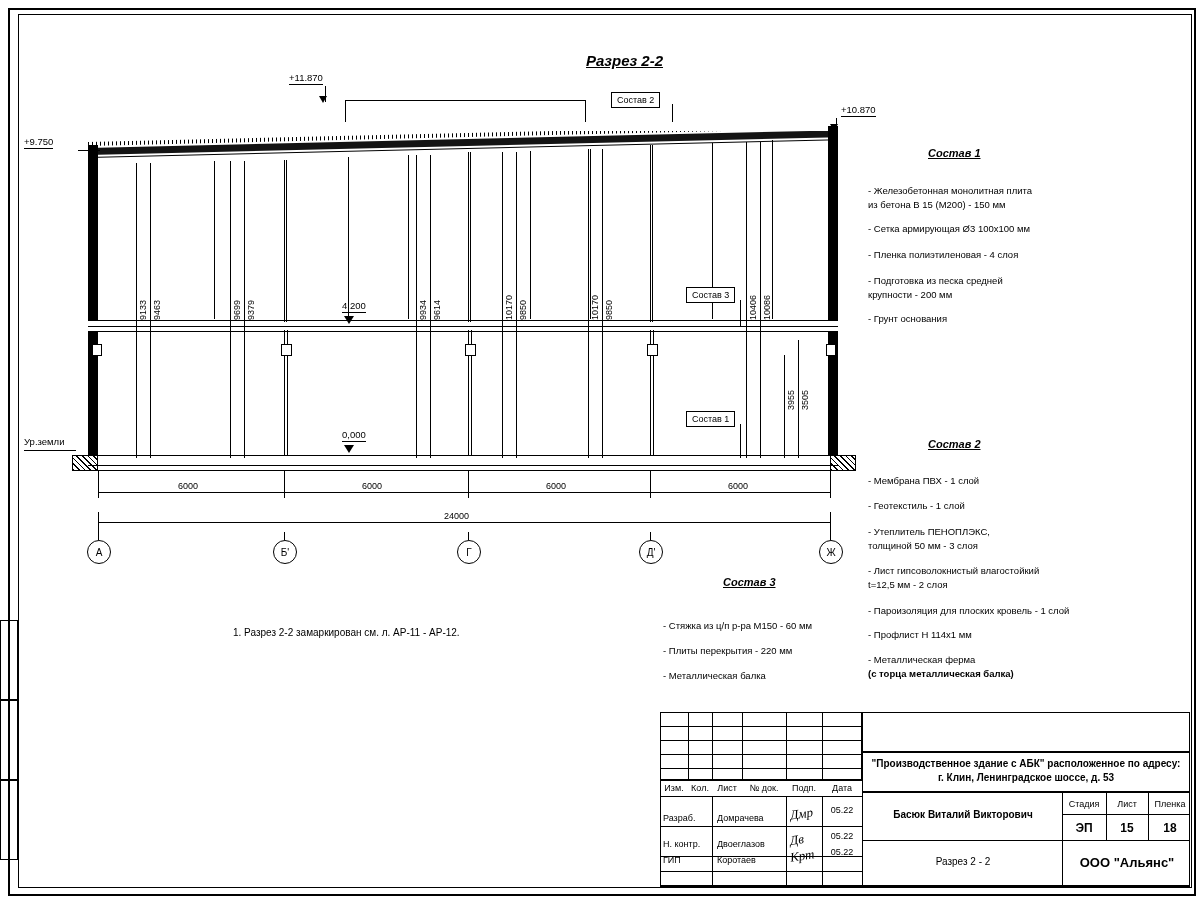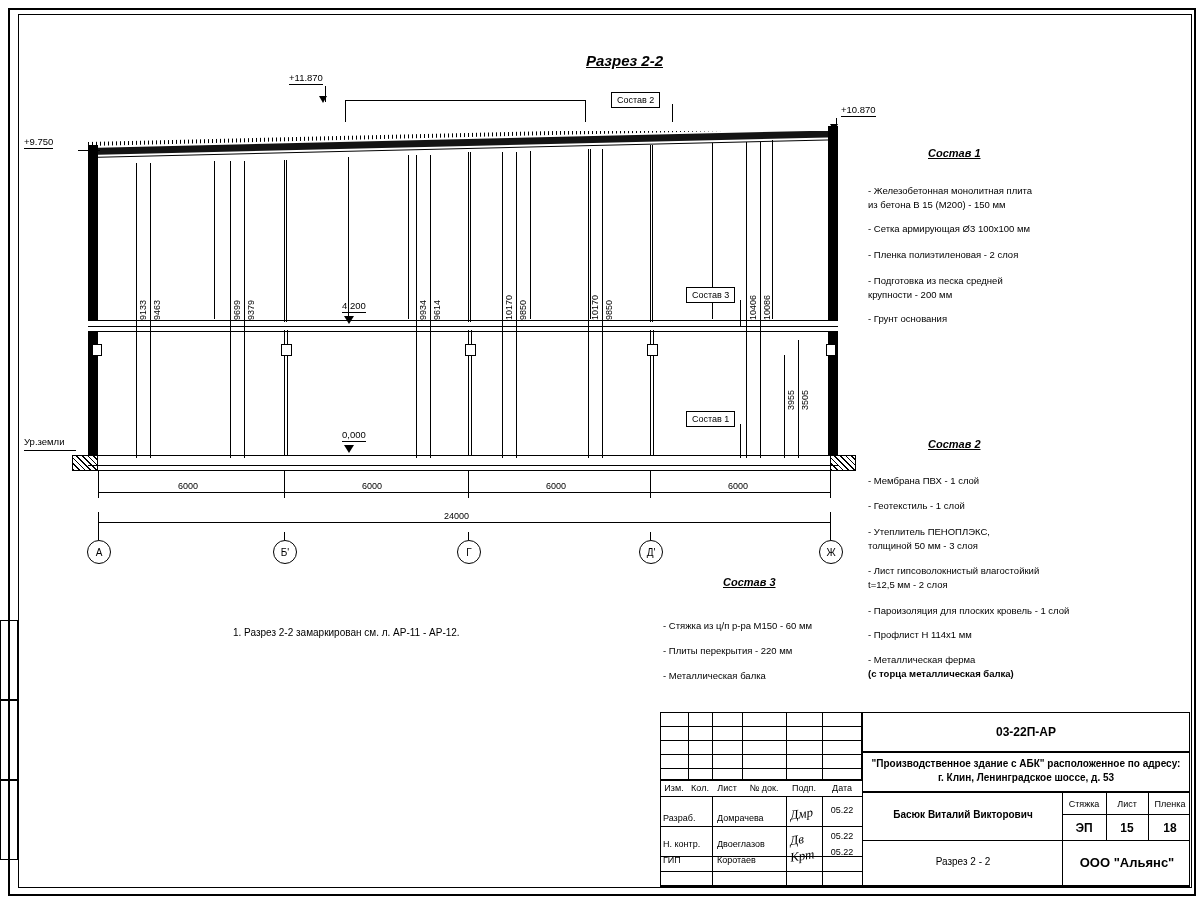--- a/index.html
+++ b/index.html
@@ -194,21 +194,21 @@
   <div class="circ" style="left:457px;top:540px;">Г</div>
   <div class="circ" style="left:639px;top:540px;">Д'</div>
   <div class="circ" style="left:819px;top:540px;">Ж</div>
 
   <div class="lbl10" style="left:233px;top:627px;">1. Разрез 2-2 замаркирован см. л. АР-11 - АР-12.</div>
 
   <div class="spec-h" style="left:928px;top:147px;">Состав 1</div>
   <div class="spec-l" style="left:868px;top:185px;">- Железобетонная  монолитная плита</div>
   <div class="spec-l" style="left:868px;top:199px;">  из бетона В 15 (М200)          - 150 мм</div>
   <div class="spec-l" style="left:868px;top:223px;">- Сетка армирующая Ø3 100х100 мм</div>
-  <div class="spec-l" style="left:868px;top:249px;">- Пленка полиэтиленовая        - 2 слоя</div>
+  <div class="spec-l" style="left:868px;top:249px;">- Пленка полиэтиленовая        - 4 слоя</div>
   <div class="spec-l" style="left:868px;top:275px;">- Подготовка из песка средней</div>
   <div class="spec-l" style="left:868px;top:289px;">  крупности                           - 200 мм</div>
   <div class="spec-l" style="left:868px;top:313px;">- Грунт основания</div>
 
   <div class="spec-h" style="left:928px;top:438px;">Состав 2</div>
   <div class="spec-l" style="left:868px;top:475px;">- Мембрана ПВХ                    - 1 слой</div>
   <div class="spec-l" style="left:868px;top:500px;">- Геотекстиль                         - 1 слой</div>
   <div class="spec-l" style="left:868px;top:526px;">- Утеплитель ПЕНОПЛЭКС,</div>
   <div class="spec-l" style="left:868px;top:540px;">  толщиной 50 мм                  - 3 слоя</div>
   <div class="spec-l" style="left:868px;top:565px;">- Лист гипсоволокнистый влагостойкий</div>
@@ -230,21 +230,20 @@
   <div class="hair" style="left:660px;top:740px;width:202px;"></div>
   <div class="hair" style="left:660px;top:754px;width:202px;"></div>
   <div class="hair" style="left:660px;top:768px;width:202px;"></div>
   <div class="vhair" style="left:688px;top:712px;height:68px;"></div>
   <div class="vhair" style="left:712px;top:712px;height:68px;"></div>
   <div class="vhair" style="left:742px;top:712px;height:68px;"></div>
   <div class="vhair" style="left:786px;top:712px;height:68px;"></div>
   <div class="vhair" style="left:822px;top:712px;height:68px;"></div>
 
   <div class="tb" style="left:862px;top:712px;width:328px;height:40px;"></div>
-  <div class="tb-title" style="left:862px;top:712px;width:328px;height:40px;">03-22П-АР</div>
 
   <div class="tb" style="left:862px;top:752px;width:328px;height:40px;"></div>
   <div class="tb-sub" style="left:864px;top:758px;width:324px;">"Производственное здание с АБК" расположенное по адресу:</div>
   <div class="tb-sub" style="left:864px;top:772px;width:324px;">г. Клин, Ленинградское шоссе, д. 53</div>
 
   <div class="tbt" style="left:660px;top:780px;width:28px;height:16px;">Изм.</div>
   <div class="tbt" style="left:688px;top:780px;width:24px;height:16px;">Кол.</div>
   <div class="tbt" style="left:712px;top:780px;width:30px;height:16px;">Лист</div>
   <div class="tbt" style="left:742px;top:780px;width:44px;height:16px;">№ док.</div>
   <div class="tbt" style="left:786px;top:780px;width:36px;height:16px;">Подп.</div>
@@ -280,21 +279,21 @@
   <div class="hair" style="left:862px;top:792px;width:328px;"></div>
   <div class="hair" style="left:862px;top:840px;width:328px;"></div>
   <div class="vhair" style="left:1062px;top:792px;height:94px;"></div>
   <div class="hair" style="left:1062px;top:814px;width:128px;"></div>
   <div class="vhair" style="left:1106px;top:792px;height:48px;"></div>
   <div class="vhair" style="left:1148px;top:792px;height:48px;"></div>
 
   <div class="tbt" style="left:864px;top:806px;width:198px;height:16px;font-size:10px;font-weight:bold;">Басюк Виталий Викторович</div>
   <div class="tbt" style="left:864px;top:853px;width:198px;height:16px;font-size:10px;">Разрез 2 - 2</div>
 
-  <div class="tbt" style="left:1062px;top:796px;width:44px;height:16px;font-size:9px;">Стяжка</div>
+  <div class="tbt" style="left:1062px;top:796px;width:44px;height:16px;font-size:9px;">Стадия</div>
   <div class="tbt" style="left:1106px;top:796px;width:42px;height:16px;font-size:9px;">Лист</div>
   <div class="tbt" style="left:1148px;top:796px;width:44px;height:16px;font-size:9px;">Пленка</div>
 
   <div class="tbt" style="left:1062px;top:818px;width:44px;height:20px;font-size:12px;font-weight:bold;">ЭП</div>
   <div class="tbt" style="left:1106px;top:818px;width:42px;height:20px;font-size:12px;font-weight:bold;">15</div>
   <div class="tbt" style="left:1148px;top:818px;width:44px;height:20px;font-size:12px;font-weight:bold;">18</div>
 
   <div class="tbt" style="left:1062px;top:852px;width:130px;height:20px;font-size:13px;font-weight:bold;">ООО "Альянс"</div>
 
 </div>

